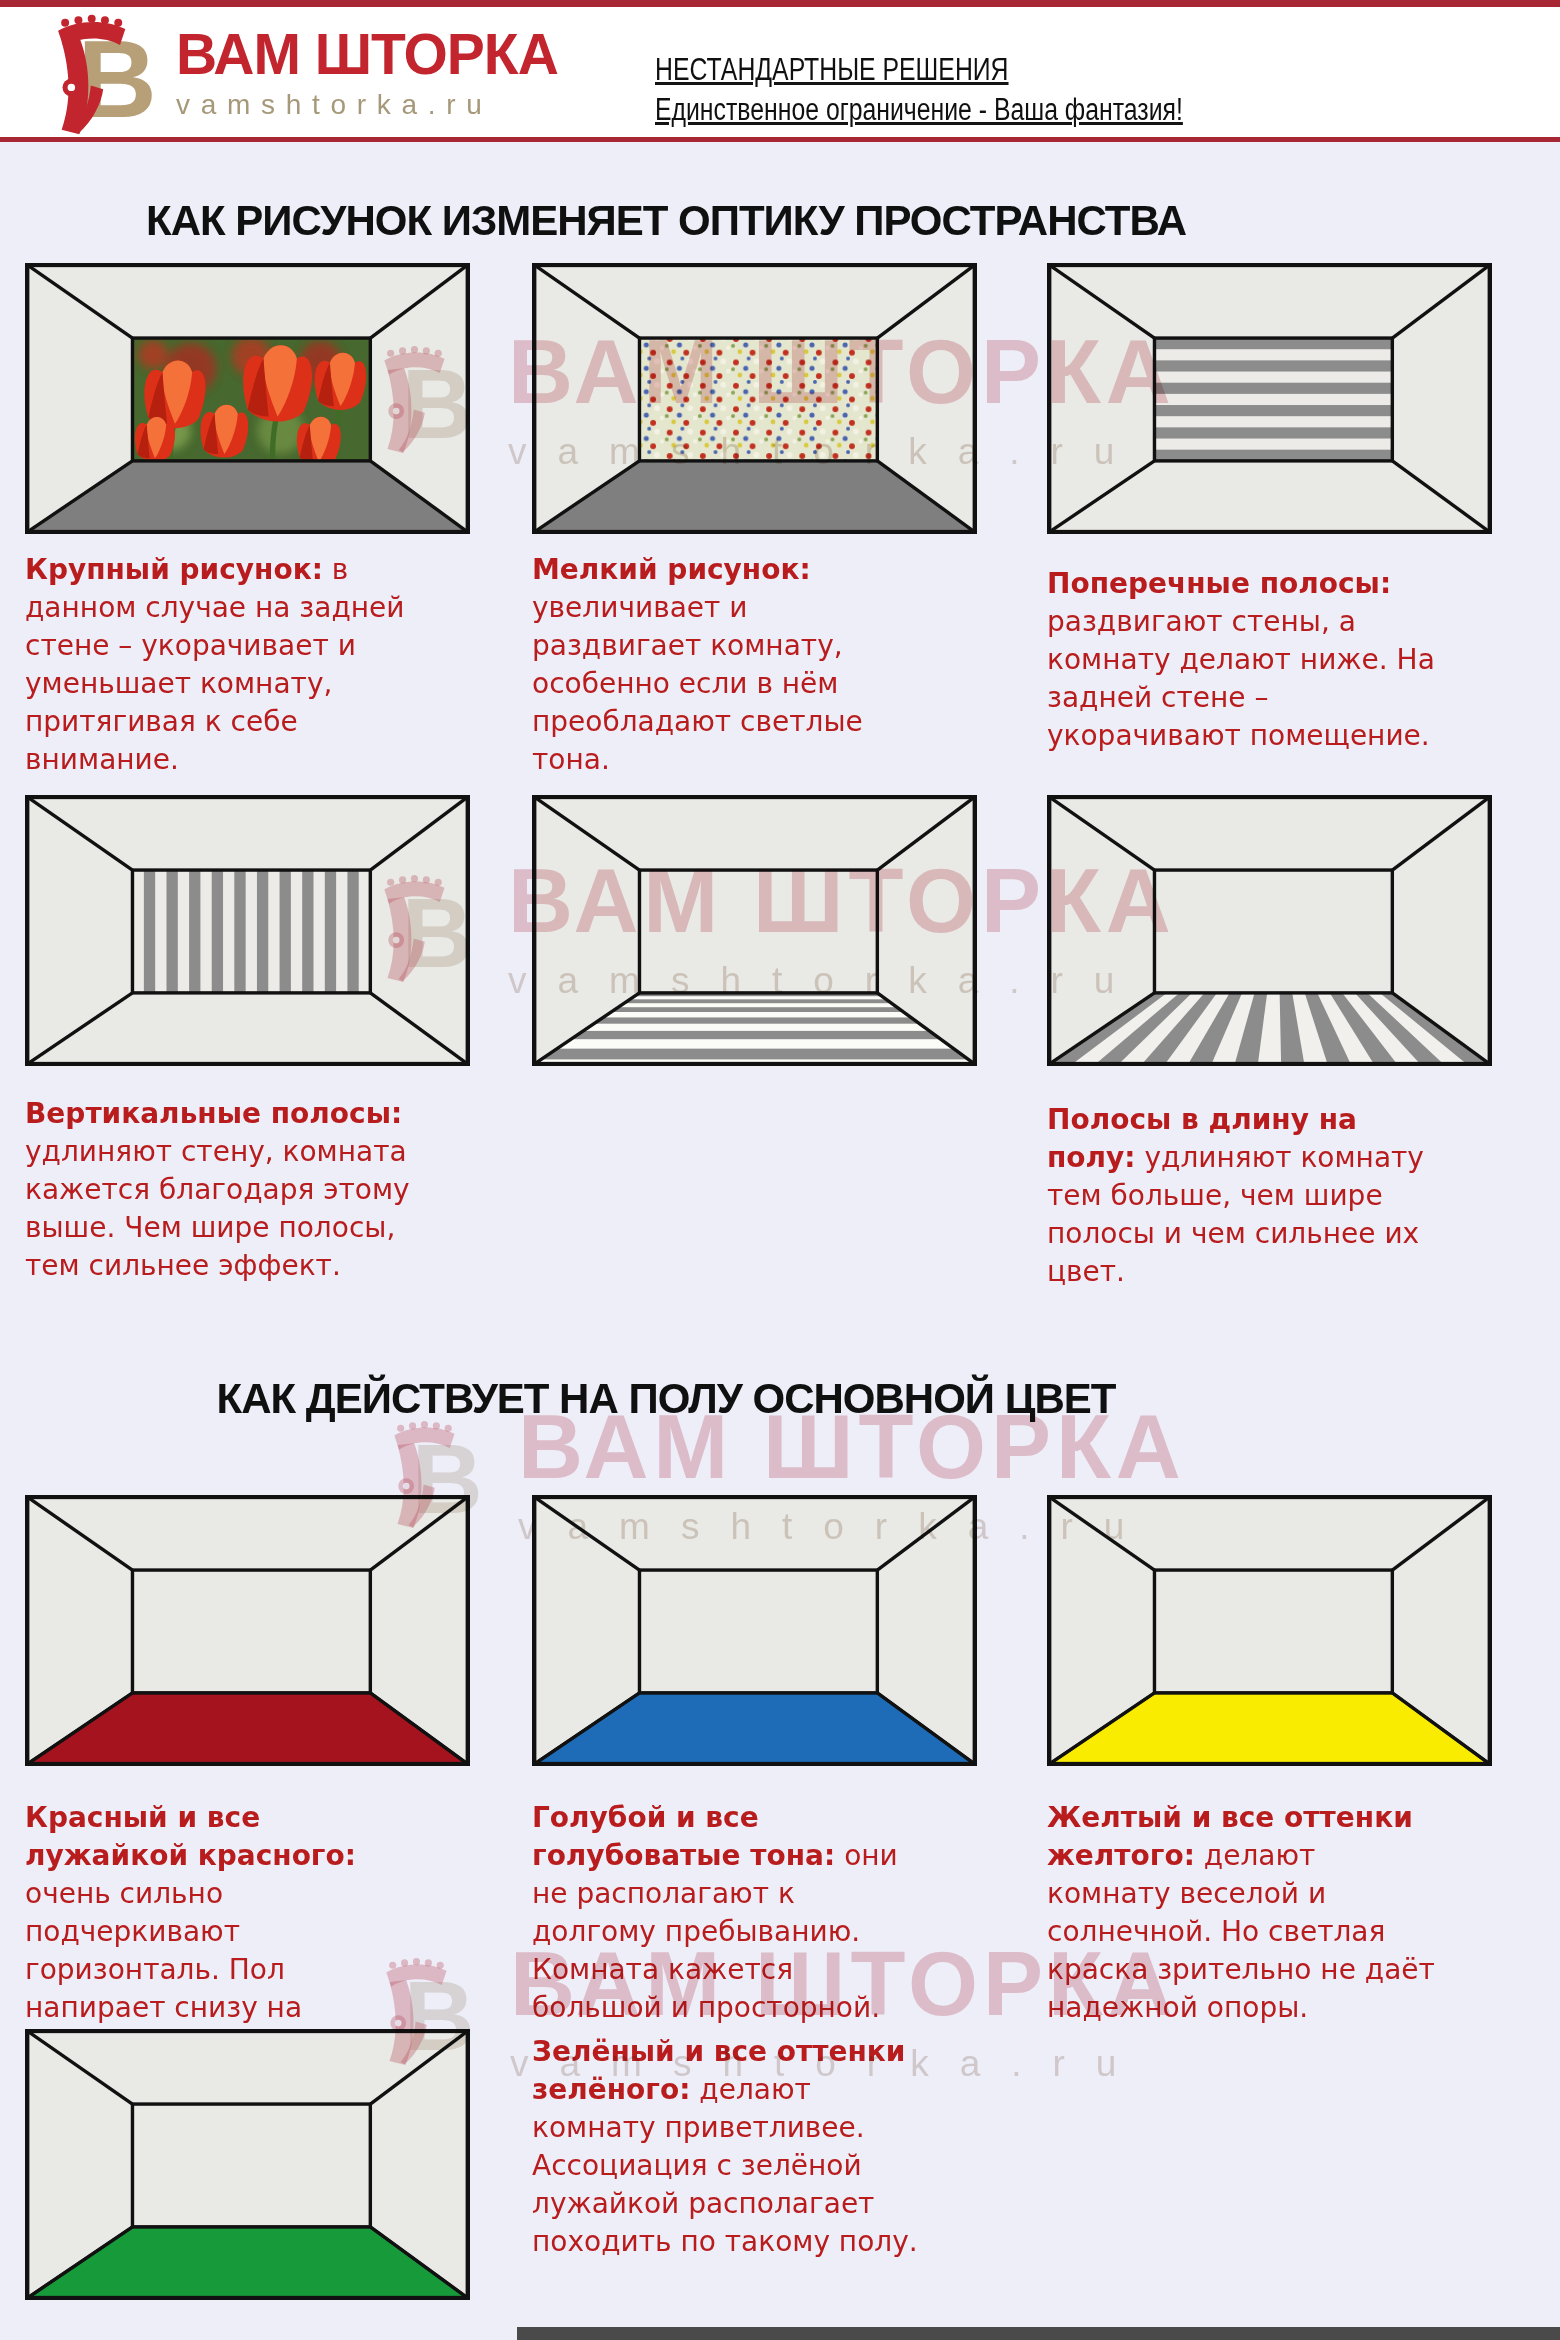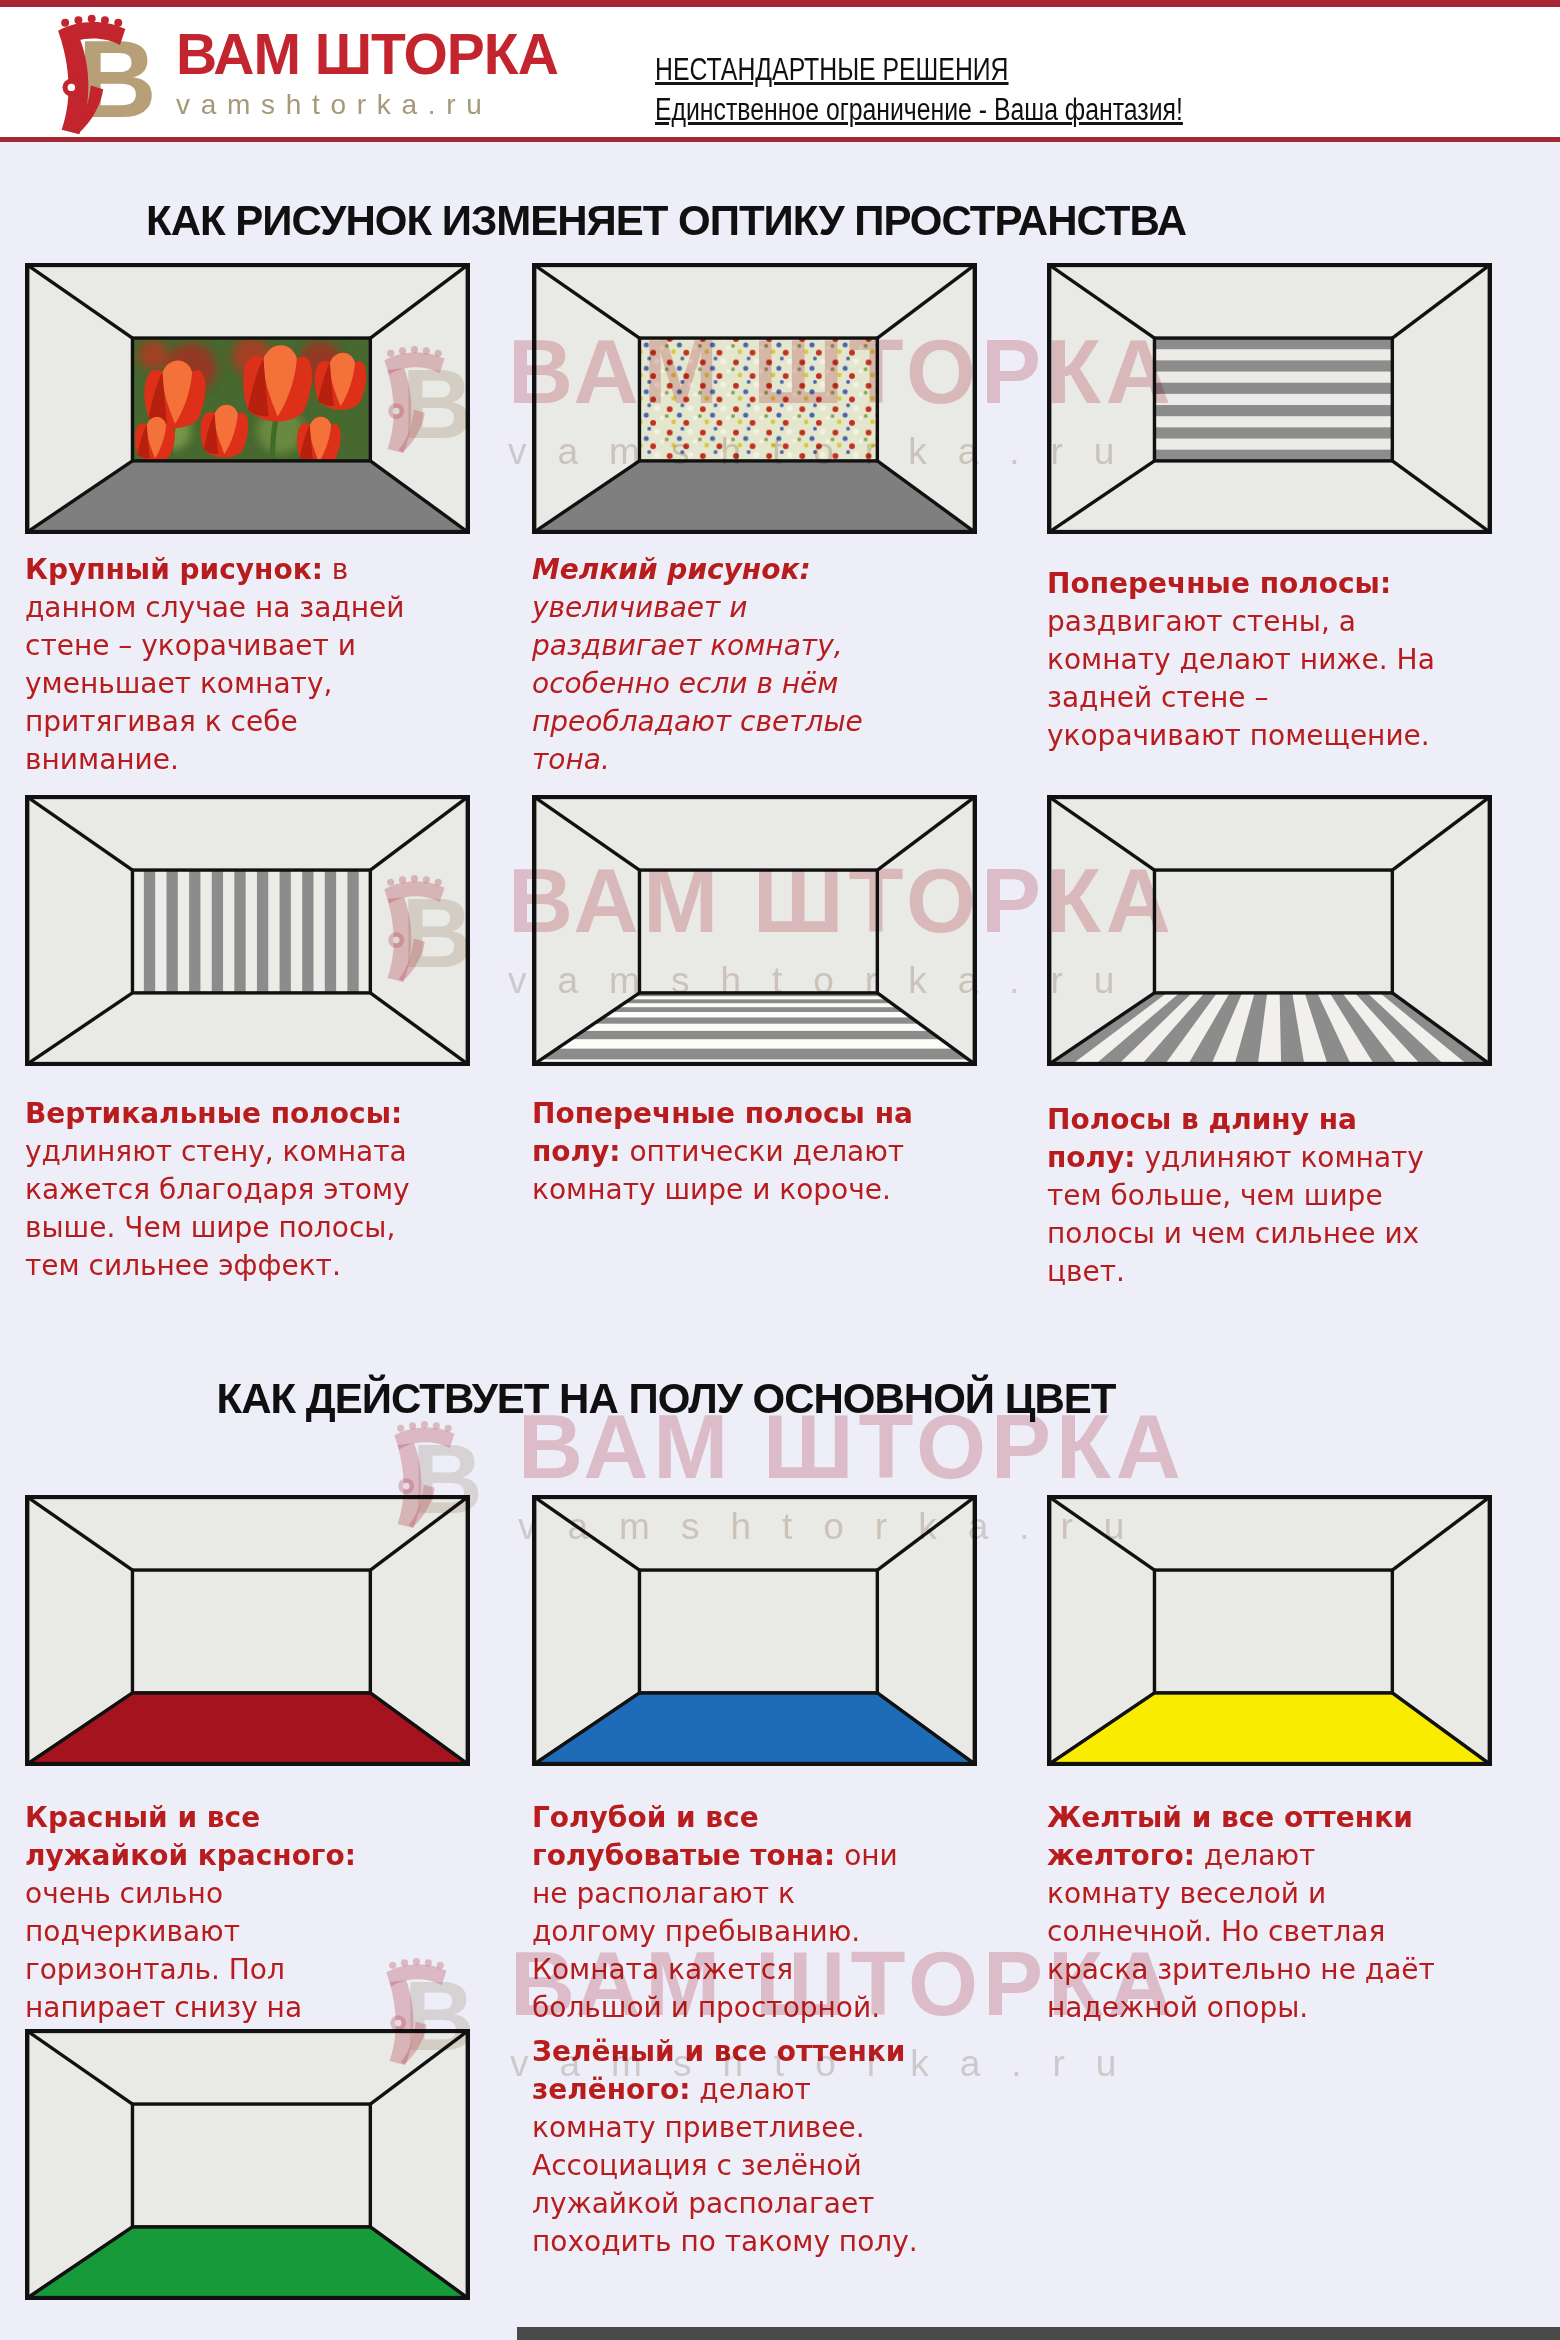--- a/index.html
+++ b/index.html
@@ -166,21 +166,21 @@
         <rect x="110" y="168.6" width="244" height="11.45"></rect>
         <rect x="110" y="191.5" width="244" height="11.45"></rect>
       </g>
       <use href="#frame"></use>
     </svg>
   </div>
 
   <div class="txt" style="left:25px;top:551px;">
     <b>Крупный рисунок:</b> <span>в данном случае на задней стене – укорачивает и уменьшает комнату, притягивая к себе внимание.</span>
   </div>
-  <div class="txt" style="left:532px;top:551px;font-style:italic;">
+  <div class="txt" style="left:532px;top:551px;">
     <b>Мелкий рисунок:</b> <span>увеличивает и раздвигает комнату, особенно если в нём преобладают светлые тона.</span>
   </div>
   <div class="txt" style="left:1047px;top:551px;margin-top:14px;">
     <b>Поперечные полосы:</b> <span>раздвигают стены, а комнату делают ниже. На задней стене – укорачивают помещение.</span>
   </div>
 
   <div class="tile" style="left:25px;top:795px;">
     <svg viewBox="0 0 456 278">
       <use href="#wallbg"></use>
       <rect x="110" y="77" width="244" height="126" fill="#ecebe7"></rect>
@@ -236,23 +236,20 @@
           <polygon points="341.2,203 354,203 454,276 430.2,276"></polygon>
         </g>
       </g>
       <use href="#frame"></use>
     </svg>
   </div>
 
   <div class="txt" style="left:25px;top:1095px;">
     <b>Вертикальные полосы:</b> <span>удлиняют стену, комната кажется благодаря этому выше. Чем шире полосы, тем сильнее эффект.</span>
   </div>
-  <div class="txt" style="left:532px;top:1095px;">
-    <b>Поперечные полосы на полу:</b> <span>оптически делают комнату шире и короче.</span>
-  </div>
   <div class="txt" style="left:1047px;top:1101px;">
     <b>Полосы в длину на полу:</b> <span>удлиняют комнату тем больше, чем шире полосы и чем сильнее их цвет.</span>
   </div>
 
   <div class="title" style="top:1375px;">КАК ДЕЙСТВУЕТ НА ПОЛУ ОСНОВНОЙ ЦВЕТ</div>
 
   <div class="tile" style="left:25px;top:1495px;">
     <svg viewBox="0 0 456 278">
       <use href="#wallbg"></use>
       <use href="#floorpoly" style="fill:var(--floor_red,#a5131f)" stroke="#111" stroke-width="3"></use>

